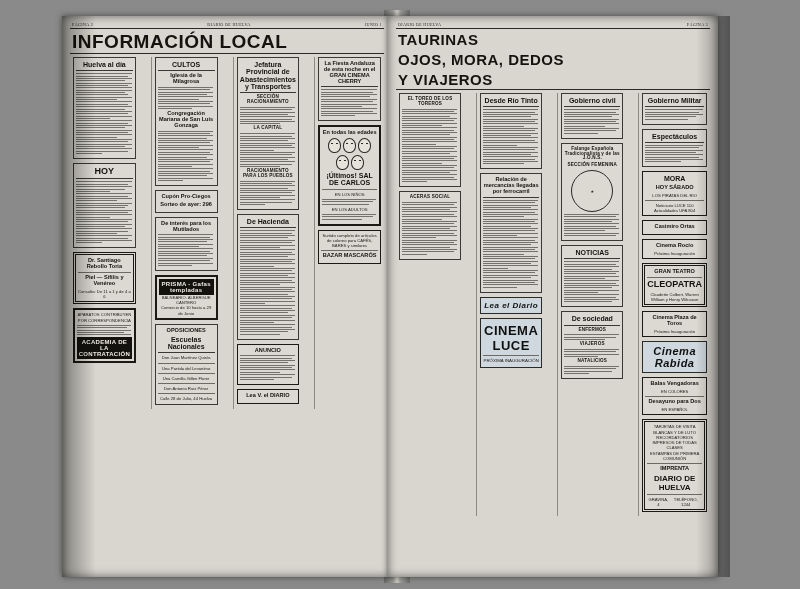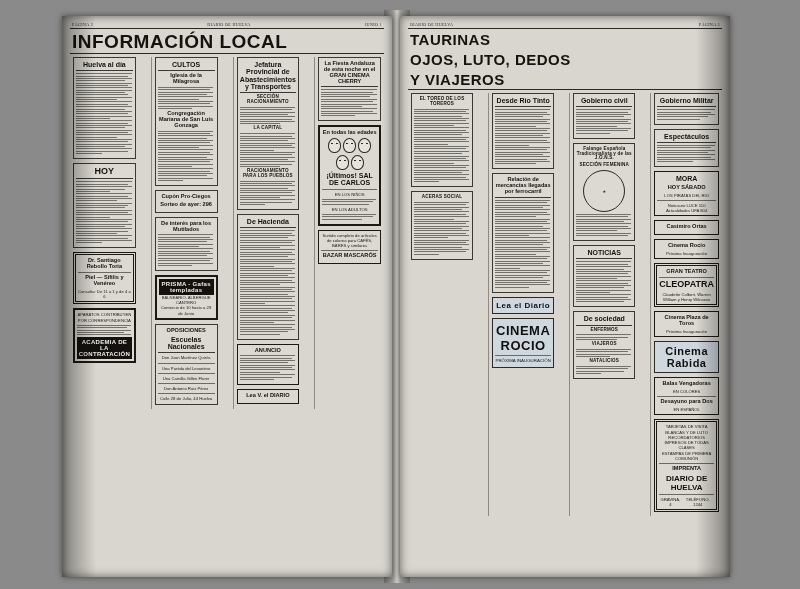--- a/index.html
+++ b/index.html
@@ -2,21 +2,21 @@
 <html><head>
 <meta charset="utf-8">
 <style>
   html,body{margin:0;padding:0;background:#6e6e6e;}
   body{width:800px;height:589px;overflow:hidden;font-family:"Liberation Serif",serif;}
   .scan{position:absolute;inset:0;background:#8a8a8a;}
   .page{position:absolute;top:16px;bottom:12px;background:#d9d6cf;
         box-shadow:0 0 10px rgba(0,0,0,.55) inset, 0 0 6px rgba(0,0,0,.5);
         overflow:hidden;}
   .page.left{left:62px;width:330px;}
-  .page.right{left:400px;width:330px;}
+  .page.right{left:388px;width:330px;}
   .gutter{position:absolute;left:384px;top:10px;width:26px;bottom:6px;
           background:linear-gradient(90deg,#6a6a6a 0%,#9a9a96 35%,#cfccc4 50%,#9a9a96 65%,#6a6a6a 100%);}
   .shadeL{position:absolute;left:62px;top:16px;width:34px;bottom:12px;
           background:linear-gradient(90deg,rgba(0,0,0,.40),rgba(0,0,0,0));pointer-events:none;}
   .shadeR{position:absolute;left:696px;top:16px;width:34px;bottom:12px;
           background:linear-gradient(270deg,rgba(0,0,0,.40),rgba(0,0,0,0));pointer-events:none;}
 
   .inner{position:absolute;inset:6px 8px 8px 8px;}
   .rule{border-top:1px solid #2b2a27;}
   .hd{display:flex;justify-content:space-between;font-size:4.2px;letter-spacing:.3px;
@@ -40,21 +40,21 @@
   .tx{margin:2px 0;}
   .tx i{display:block;height:1px;background:#4a4843;opacity:.72;margin:1.35px 0;}
   .tx i.s1{width:98%} .tx i.s2{width:92%} .tx i.s3{width:86%} .tx i.s4{width:72%}
   .tx i.s5{width:60%} .tx i.s6{width:45%}
   .blk{background:#14120f;color:#efece4;font-family:"Liberation Sans",sans-serif;
        font-weight:bold;text-align:center;padding:2px 1px;font-size:6px;letter-spacing:.3px;}
   .ad{border:2px solid #1b1914;margin:0 0 4px 0;padding:2px;background:#dcd9d2;}
   .ad2{border:1px solid #1b1914;}
   .dbl{border:3px double #1b1914;}
   .sm{font-size:4.2px;font-family:"Liberation Sans",sans-serif;color:#22201c;text-align:center;line-height:1.25;}
-  .cinebox{background:#cfd8de;border:1px solid #2a2a27;padding:3px 2px;}
+  .cinebox{background:#cfd8de;border:1px solid #2a2a27;padding:3px 2px;font-style:italic;}
   .cinetitle{font-family:"Liberation Sans",sans-serif;font-weight:bold;font-size:11px;
              color:#101010;text-align:center;letter-spacing:.5px;}
   .faces{display:flex;justify-content:center;gap:2px;margin:2px 0;}
   .face{width:11px;height:13px;border:1px solid #2b2a27;border-radius:50% 50% 45% 45%;background:#e6e3db;position:relative;}
   .face:before{content:"";position:absolute;left:2px;top:4px;width:2px;height:1px;background:#2b2a27;}
   .face:after{content:"";position:absolute;right:2px;top:4px;width:2px;height:1px;background:#2b2a27;}
   .sello{border:1px solid #2b2a27;border-radius:50%;width:40px;height:40px;margin:2px auto;
          display:flex;align-items:center;justify-content:center;font-size:4px;
          font-family:"Liberation Sans",sans-serif;text-align:center;color:#1c1a16;}
   .foot{font-family:"Liberation Sans",sans-serif;font-weight:bold;font-size:8px;text-align:center;color:#14120f;}
@@ -450,21 +450,21 @@
 </div>
 
 <div class="page right">
  <div class="inner">
   <div class="hd">
     <span>DIARIO DE HUELVA</span>
     <span>PÁGINA 3</span>
   </div>
   <div class="rule"></div>
   <div class="masthead small">TAURINAS</div>
-  <div class="masthead small">OJOS, LUTO, DEDOS</div>
+  <div class="masthead small">OJOS, MORA, DEDOS</div>
   <div class="masthead small">Y VIAJEROS</div>
   <div class="rule"></div>
 
   <div class="cols">
 
     <div class="col">
       <div class="box">
         <div class="h h4">EL TOREO DE LOS TOREROS</div>
         <div class="tx">
           <i class="s1"></i>
@@ -603,21 +603,21 @@
               <i class="s1"></i>
               <i class="s2"></i>
           <i class="s1"></i>
               <i class="s5"></i>
         </div>
       </div>
       <div class="cinebox">
         <div class="cinetitle" style="font-size:8px">Lea el Diario</div>
       </div>
       <div class="cinemarocio" style="margin-top:4px">
-        <div class="big">CINEMA ROCIO</div>
+        <div class="big">CINEMA LUCE</div>
         <div class="hrthin"></div>
         <div class="subnote">PRÓXIMA INAUGURACIÓN</div>
       </div>
     </div>
 
     <div class="col">
       <div class="box">
         <div class="h h2">Gobierno civil</div>
         <div class="hr"></div>
         <div class="tx">

